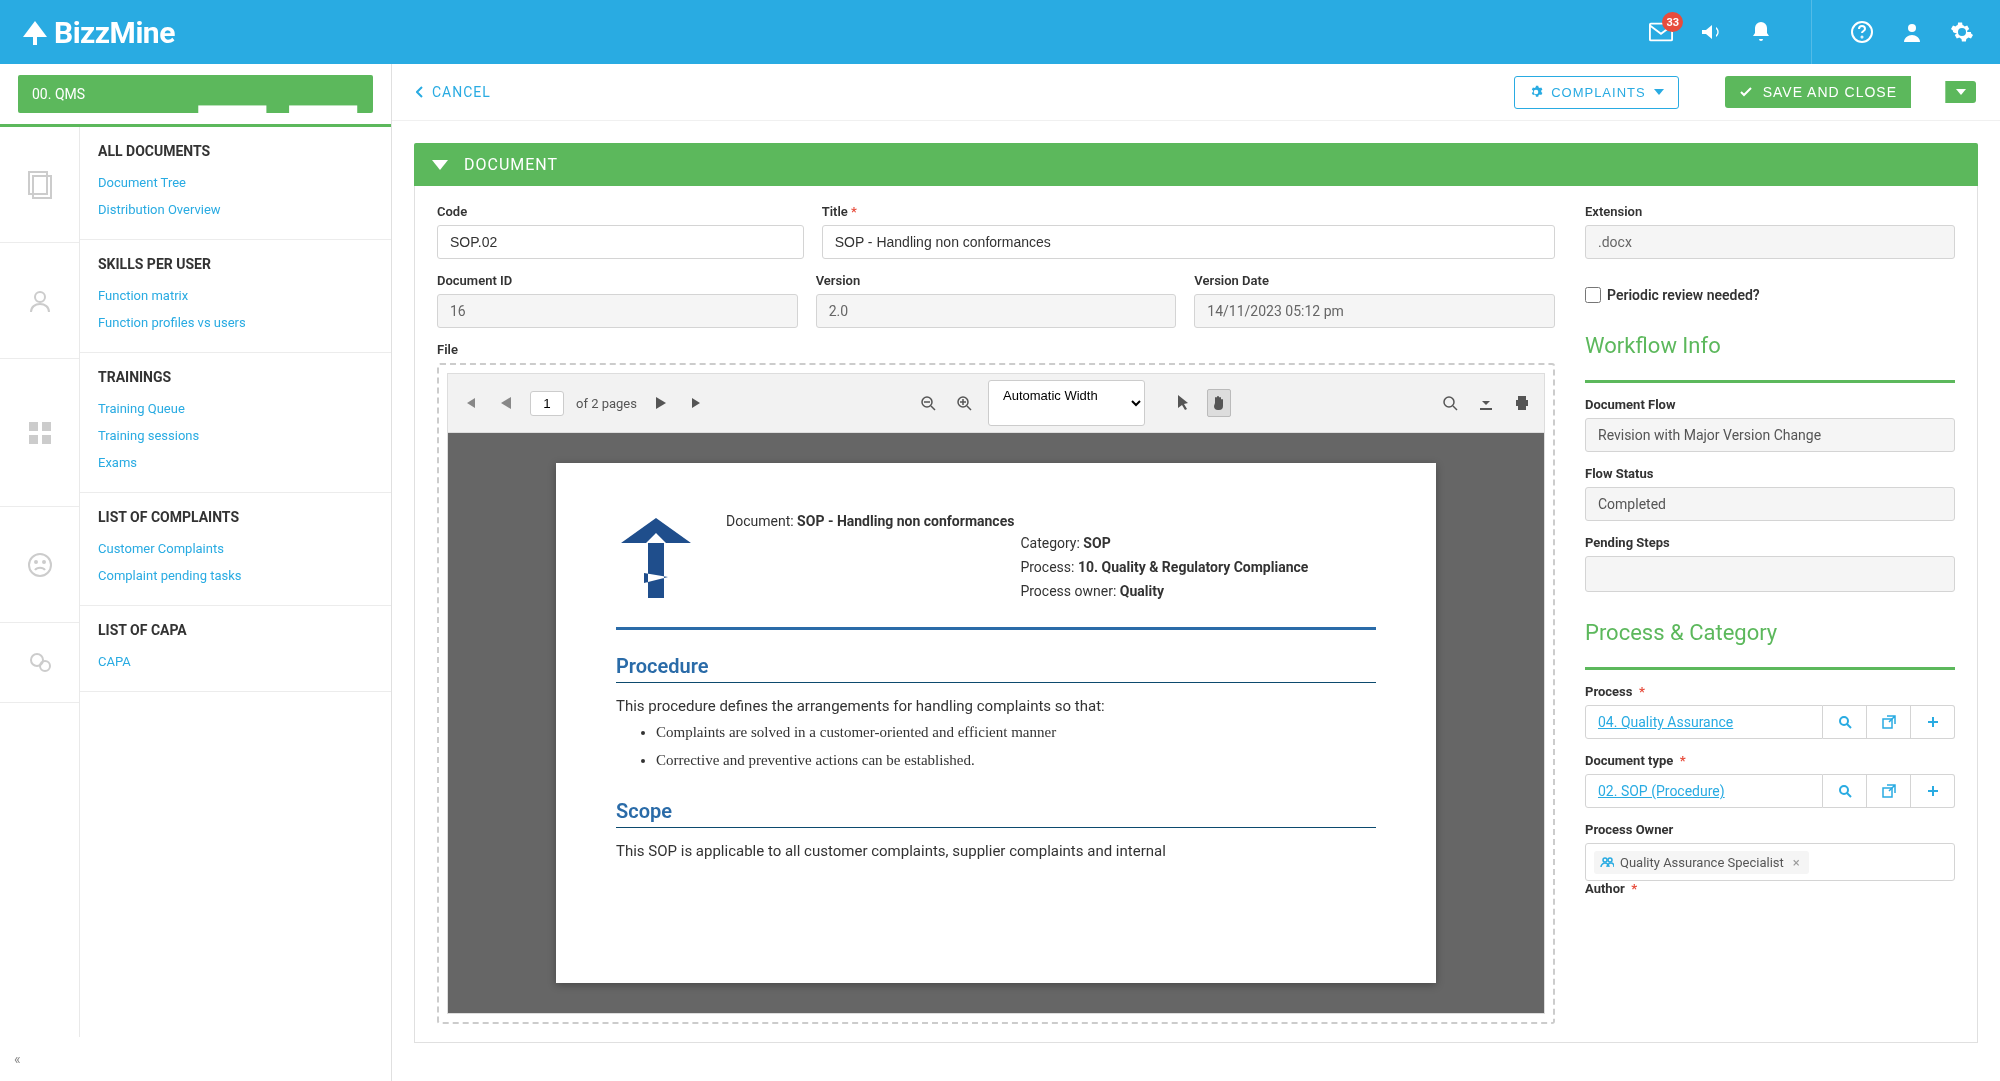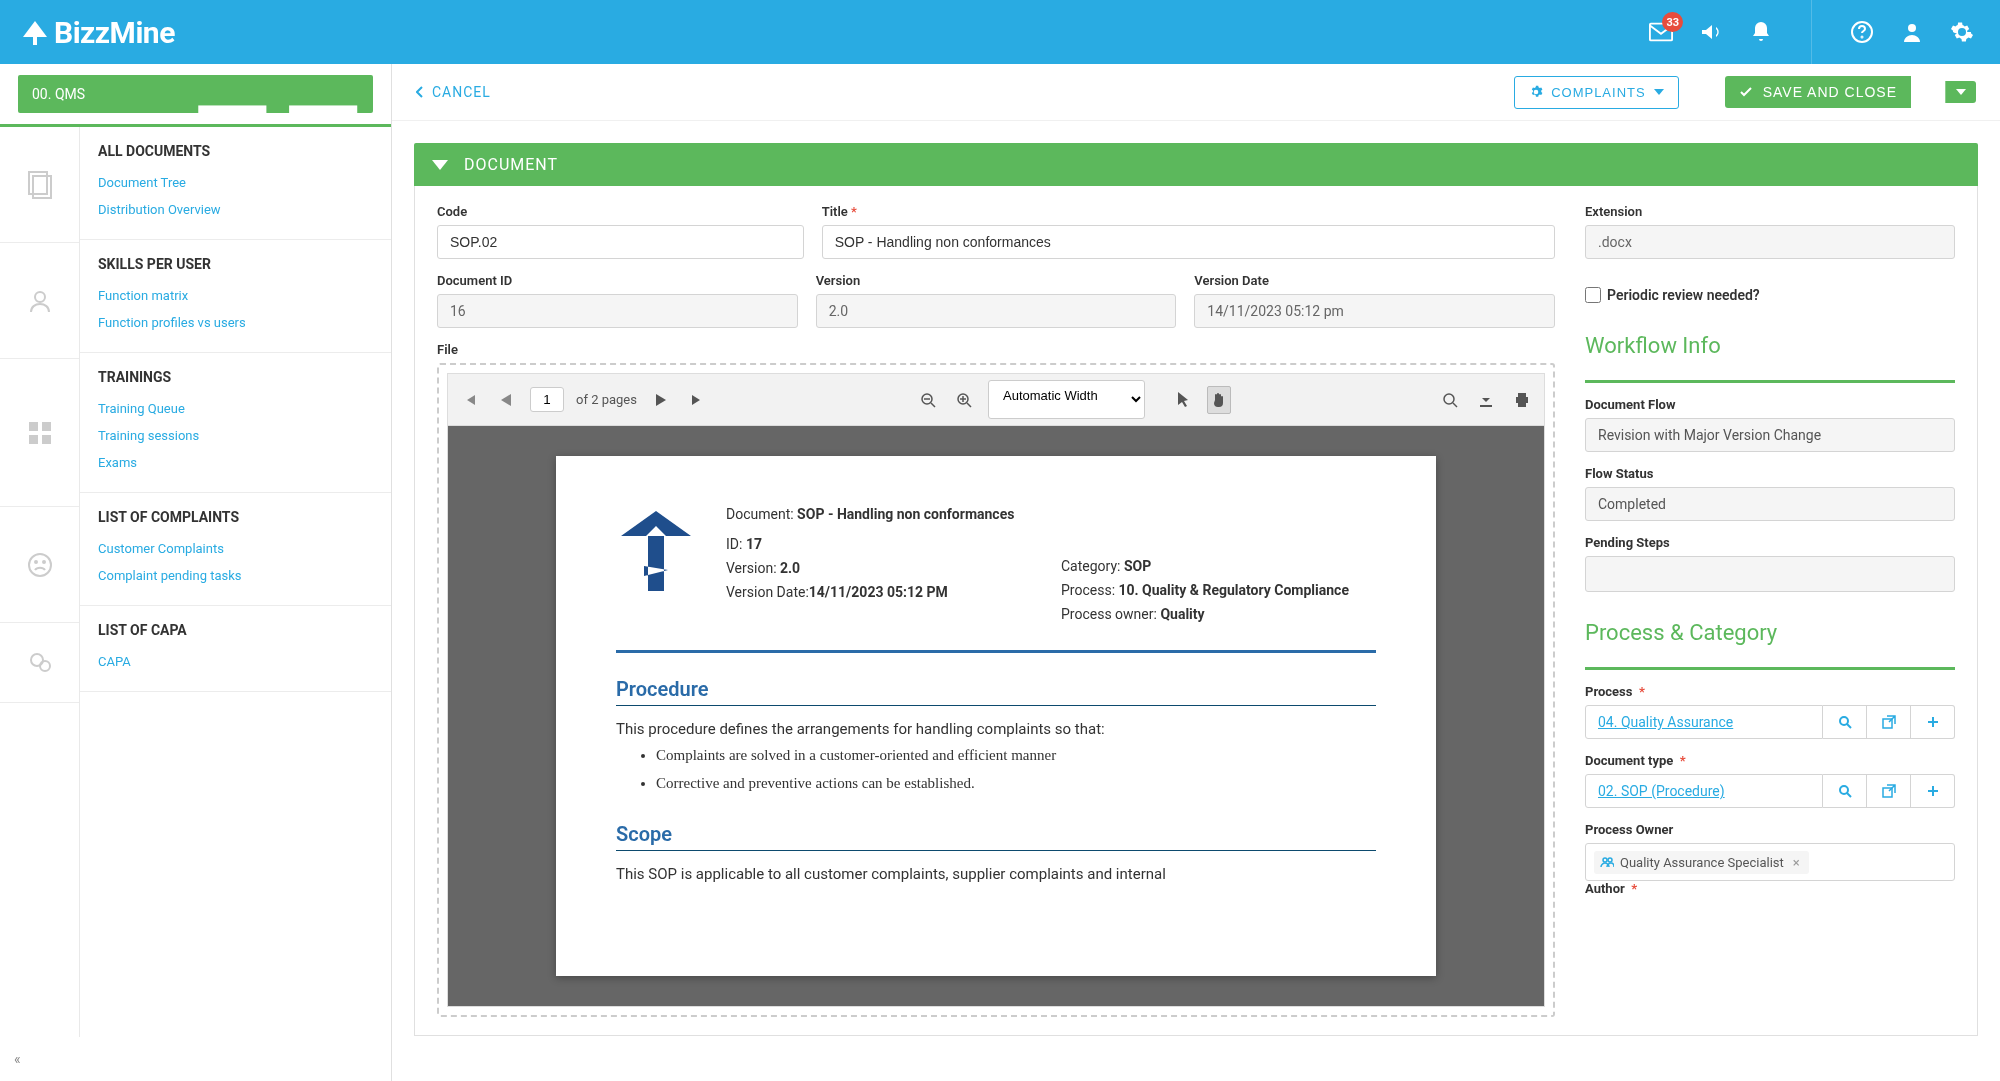--- a/index.html
+++ b/index.html
@@ -49,28 +49,28 @@
 .field-input.readonly { background:#f5f5f5; color:#666;}
 .checkbox-row { display:flex; align-items:center; gap:6px; margin-top:28px;}
 .checkbox-row input { width:16px; height:16px;}
 .checkbox-row label { font-size:14px; font-weight:600;}
 .file-viewer-wrap { border:2px dashed #ccc; border-radius:3px; padding:8px; }
 .file-toolbar { background:#f2f2f2; border:1px solid #ddd; display:flex; align-items:center; padding:6px 10px; gap:12px;}
 .file-toolbar-group { display:flex; align-items:center; gap:12px;}
 .file-toolbar-spacer { flex:1; }
 .page-input { width:34px; text-align:center; border:1px solid #ccc; border-radius:3px; padding:4px;}
 .page-of { font-size:13px; color:#555;}
-.zoom-select { border:1px solid #ccc; border-radius:3px; padding:6px 30px 14px 10px; background:#fff; font-size:13px;}
+.zoom-select { border:1px solid #ccc; border-radius:3px; padding:6px 30px 21px 10px; background:#fff; font-size:13px;}
 .tool-btn { width:24px; height:28px; display:flex; align-items:center; justify-content:center; cursor:pointer; color:#555;}
 .tool-btn.active { background:#ddd; border:1px solid #bbb; border-radius:2px;}
 .page-canvas { background:#666; padding:30px 0; min-height:560px; display:flex; justify-content:center; border:1px solid #ddd; border-top:none;}
 .page-sheet { background:#fff; width:880px; min-height:520px; box-shadow:0 2px 8px rgba(0,0,0,0.3); padding:50px 60px;}
 .page-header-row { display:flex; gap:30px; padding-bottom:20px; border-bottom:3px solid #2a6ba8;}
 .page-logo { width:80px; height:90px; }
-.page-meta { flex:1; display:flex; flex-direction:column; gap:6px; font-size:14px;}
+.page-meta { flex:1; display:flex; flex-direction:row; gap:6px; font-size:14px;}
 .page-meta-row { display:flex; gap:20px;}
 .page-meta-col { flex:1;}
 .page-meta-item { font-size:14px; color:#333; margin-bottom:8px;}
 .page-meta-item b { font-weight:700;}
 .page-section-title { color:#2a6ba8; font-size:20px; font-weight:600; margin-top:24px; padding-bottom:4px; border-bottom:1px solid #0c4a6e;}
 .page-section-text { font-size:15px; color:#333; margin-top:12px; line-height:1.5;}
 .page-list { padding-left:40px;font-family:Liberation Serif, serif;}
 .page-list li { font-size:15px; color:#333; line-height:1.9;}
 .right-col-section-title { font-size:22px; color:#5cb85c; font-weight:400; padding-bottom:22px; border-bottom:3px solid #5cb85c; margin-bottom:14px; margin-top:4px;}
 .right-field-label { font-size:13px; font-weight:700; color:#333; margin-bottom:6px;}
@@ -363,25 +363,20 @@
                 <div class="page-header-row">
                   <div class="page-logo">
                     <svg viewBox="0 0 80 90" fill="#1f4e8c">
                         <path d="M5 30 L40 5 L75 30 L50 30 L40 20 L30 30 Z M32 30 L32 85 L48 85 L48 30 Z M28 60 L52 64 L28 70 Z"></path>
                       </svg>
                   </div>
                   <div class="page-meta">
                     <div class="page-meta-item"><span>Document:</span> <b>SOP - Handling non conformances</b></div>
                     <div class="page-meta-row">
                       <div class="page-meta-col">
-                        <div class="page-meta-item"><span>ID:</span> <b>17</b></div>
-                        <div class="page-meta-item"><span>Version:</span> <b>2.0</b></div>
-                        <div class="page-meta-item"><span>Version Date:</span><b>14/11/2023 05:12 PM</b></div>
-                      </div>
-                      <div class="page-meta-col">
                         <div class="page-meta-item" style="margin-top:22px;"><span>Category:</span> <b>SOP</b></div>
                         <div class="page-meta-item"><span>Process:</span> <b>10. Quality &amp; Regulatory Compliance</b></div>
                         <div class="page-meta-item"><span>Process owner:</span> <b>Quality</b></div>
                       </div>
                     </div>
                   </div>
                 </div>
                 <div class="page-section-title">Procedure</div>
                 <div class="page-section-text">This procedure defines the arrangements for handling complaints so that:</div>
                 <ul class="page-list">

